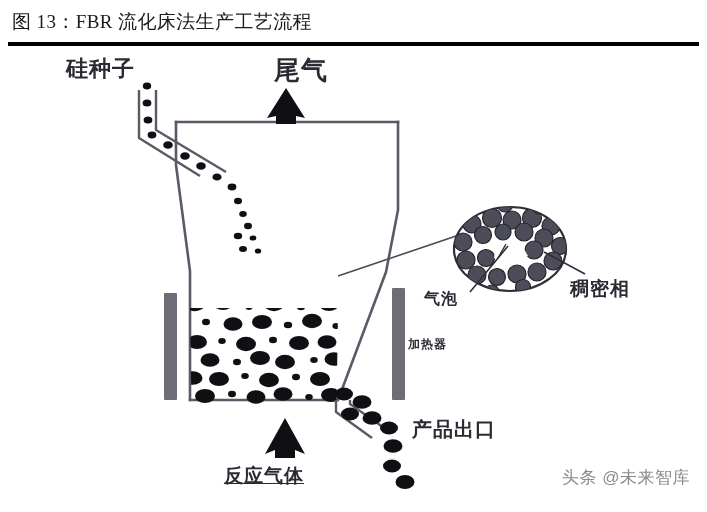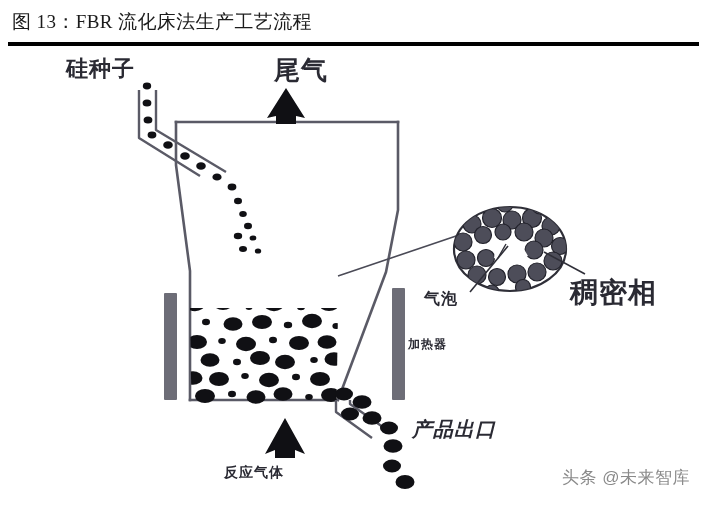--- a/index.html
+++ b/index.html
@@ -60,24 +60,24 @@
     color: #2a2a33;
     font-family: "Liberation Serif", "DejaVu Serif", serif;
     font-weight: 700;
     white-space: nowrap;
     line-height: 1;
     letter-spacing: 1px;
   }
   #label-seed      { left: 66px;  top: 12px;  font-size: 22px; }
   #label-exhaust   { left: 256px; top: 12px;  font-size: 26px; margin-left: 18px; }
   #label-bubble    { left: 424px; top: 245px; font-size: 16px; }
-  #label-dense     { left: 570px; top: 233px; font-size: 28px; }
+  #label-dense     { left: 570px; top: 233px; font-size: 19px; }
   #label-heater    { left: 408px; top: 292px; font-size: 12px; }
-  #label-product   { left: 412px; top: 373px; font-size: 20px; font-style: italic; }
-  #label-reactgas  { left: 224px; top: 420px; font-size: 14px; }
+  #label-product   { left: 412px; top: 373px; font-size: 20px; }
+  #label-reactgas  { left: 224px; top: 420px; font-size: 19px; text-decoration: underline; }
   
   #watermark {
     position: absolute;
     left: 562px; top: 466px;
     font-size: 17px;
     color: #8a8a8a;
     font-family: "Liberation Sans", sans-serif;
     letter-spacing: 0.5px;
     white-space: nowrap;
   }

